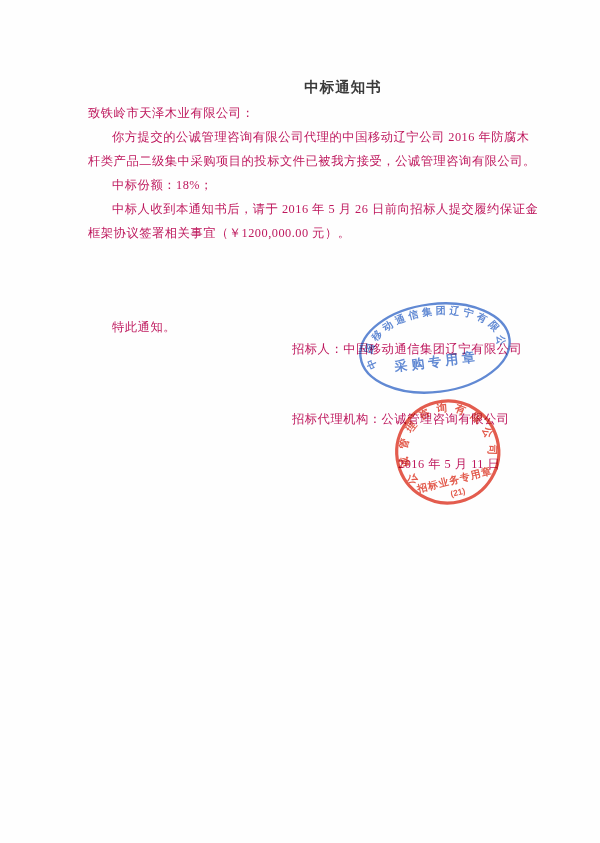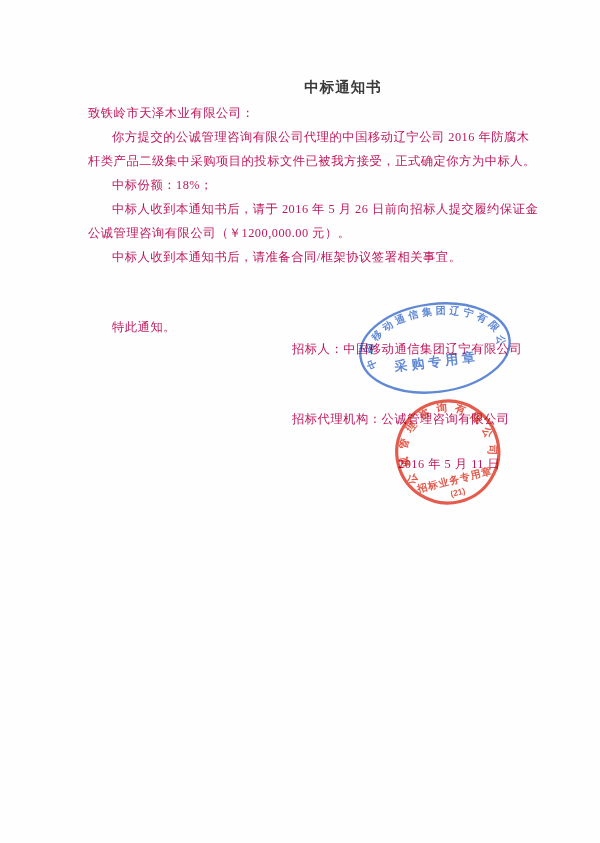--- a/index.html
+++ b/index.html
@@ -59,25 +59,24 @@
 </style>
 </head>
 <body>
 
 <div class="page">
 
   <div class="title">中标通知书</div>
 
   <div class="line l-greeting">致铁岭市天泽木业有限公司：</div>
   <div class="line l-p1a">你方提交的公诚管理咨询有限公司代理的中国移动辽宁公司 2016 年防腐木</div>
-  <div class="line l-p1b">杆类产品二级集中采购项目的投标文件已被我方接受，正式确定你方为中标人。</div>
+  <div class="line l-p1b">杆类产品二级集中采购项目的投标文件已被我方接受，公诚管理咨询有限公司。</div>
   <div class="line l-share">中标份额：18%；</div>
   <div class="line l-p2a">中标人收到本通知书后，请于 2016 年 5 月 26 日前向招标人提交履约保证金</div>
-  <div class="line l-p2b">公诚管理咨询有限公司（￥1200,000.00 元）。</div>
-  <div class="line l-p3">中标人收到本通知书后，请准备合同/框架协议签署相关事宜。</div>
+  <div class="line l-p2b">框架协议签署相关事宜（￥1200,000.00 元）。</div>
   <div class="line l-closing">特此通知。</div>
   <div class="line l-tenderer">招标人：中国移动通信集团辽宁有限公司</div>
   <div class="line l-agency">招标代理机构：公诚管理咨询有限公司</div>
   <div class="line l-date">2016 年 5 月 11 日</div>
 
   <div class="stamp stamp-blue">
     <svg viewBox="0 0 166 98" xmlns="http://www.w3.org/2000/svg">
       <defs>
         <path id="blueArc" d="M 25 62.1 A 63 33.5 0 1 1 141 62.1" fill="none"></path>
       </defs>

